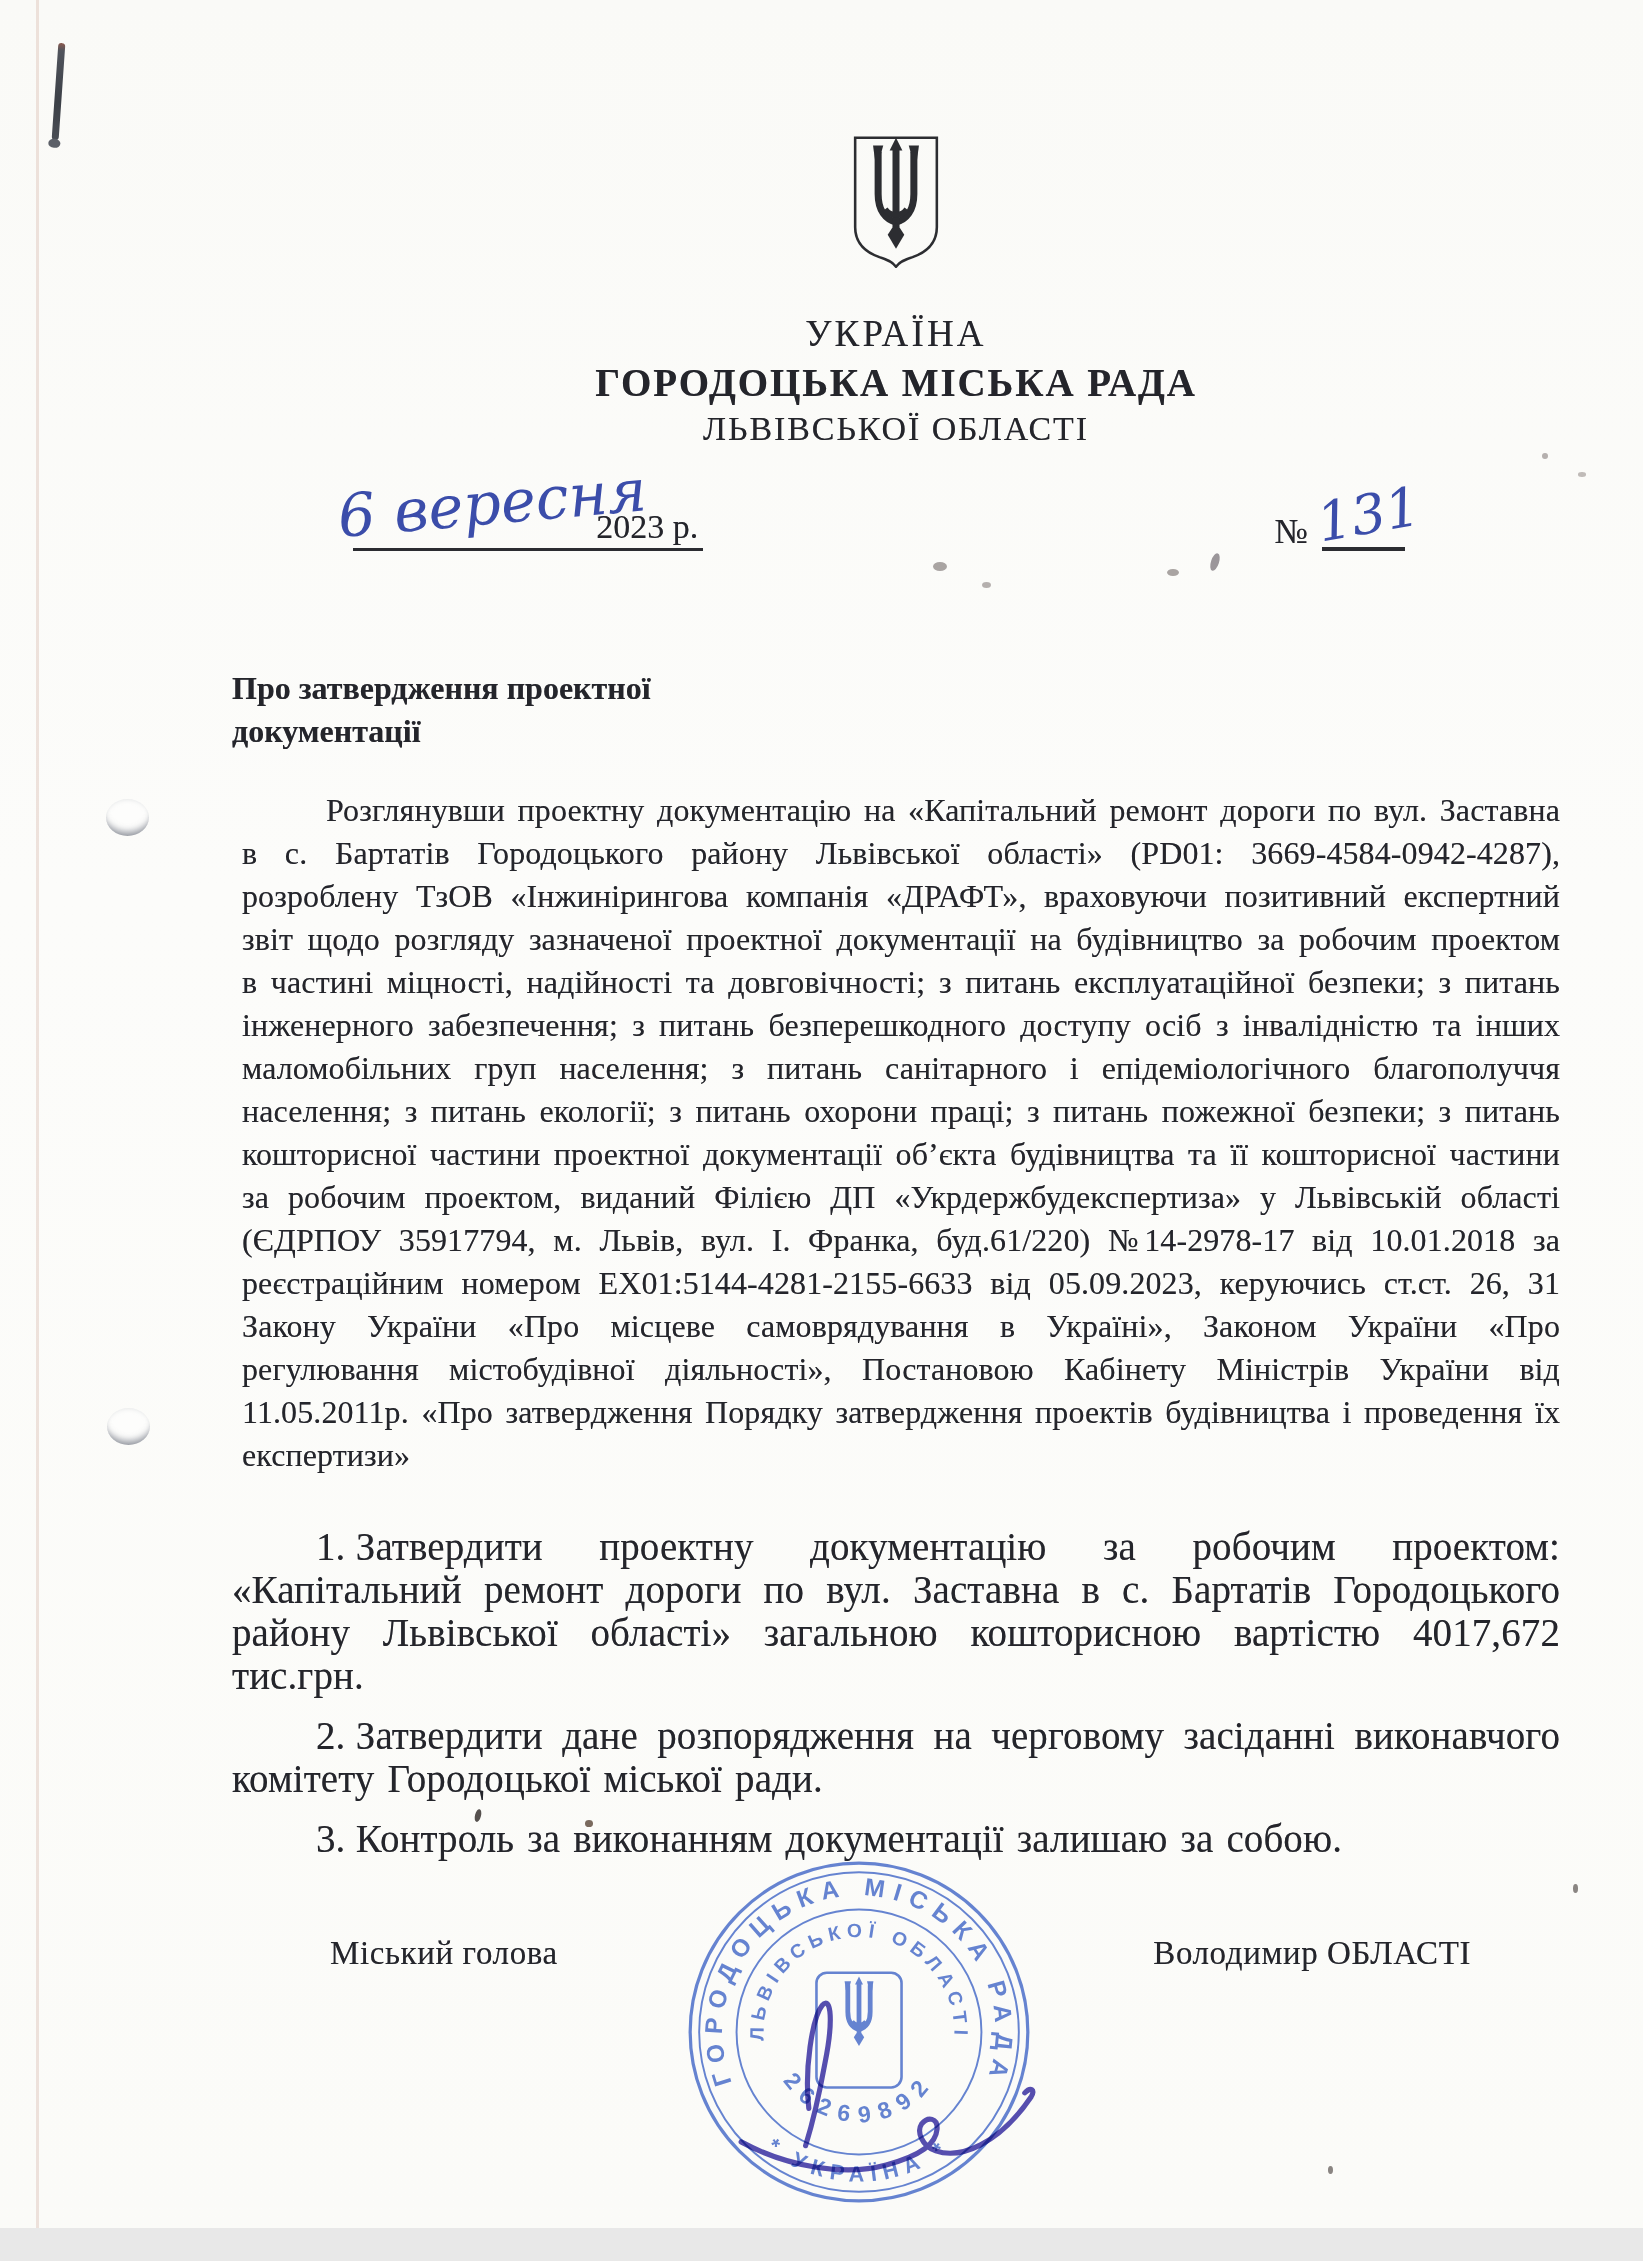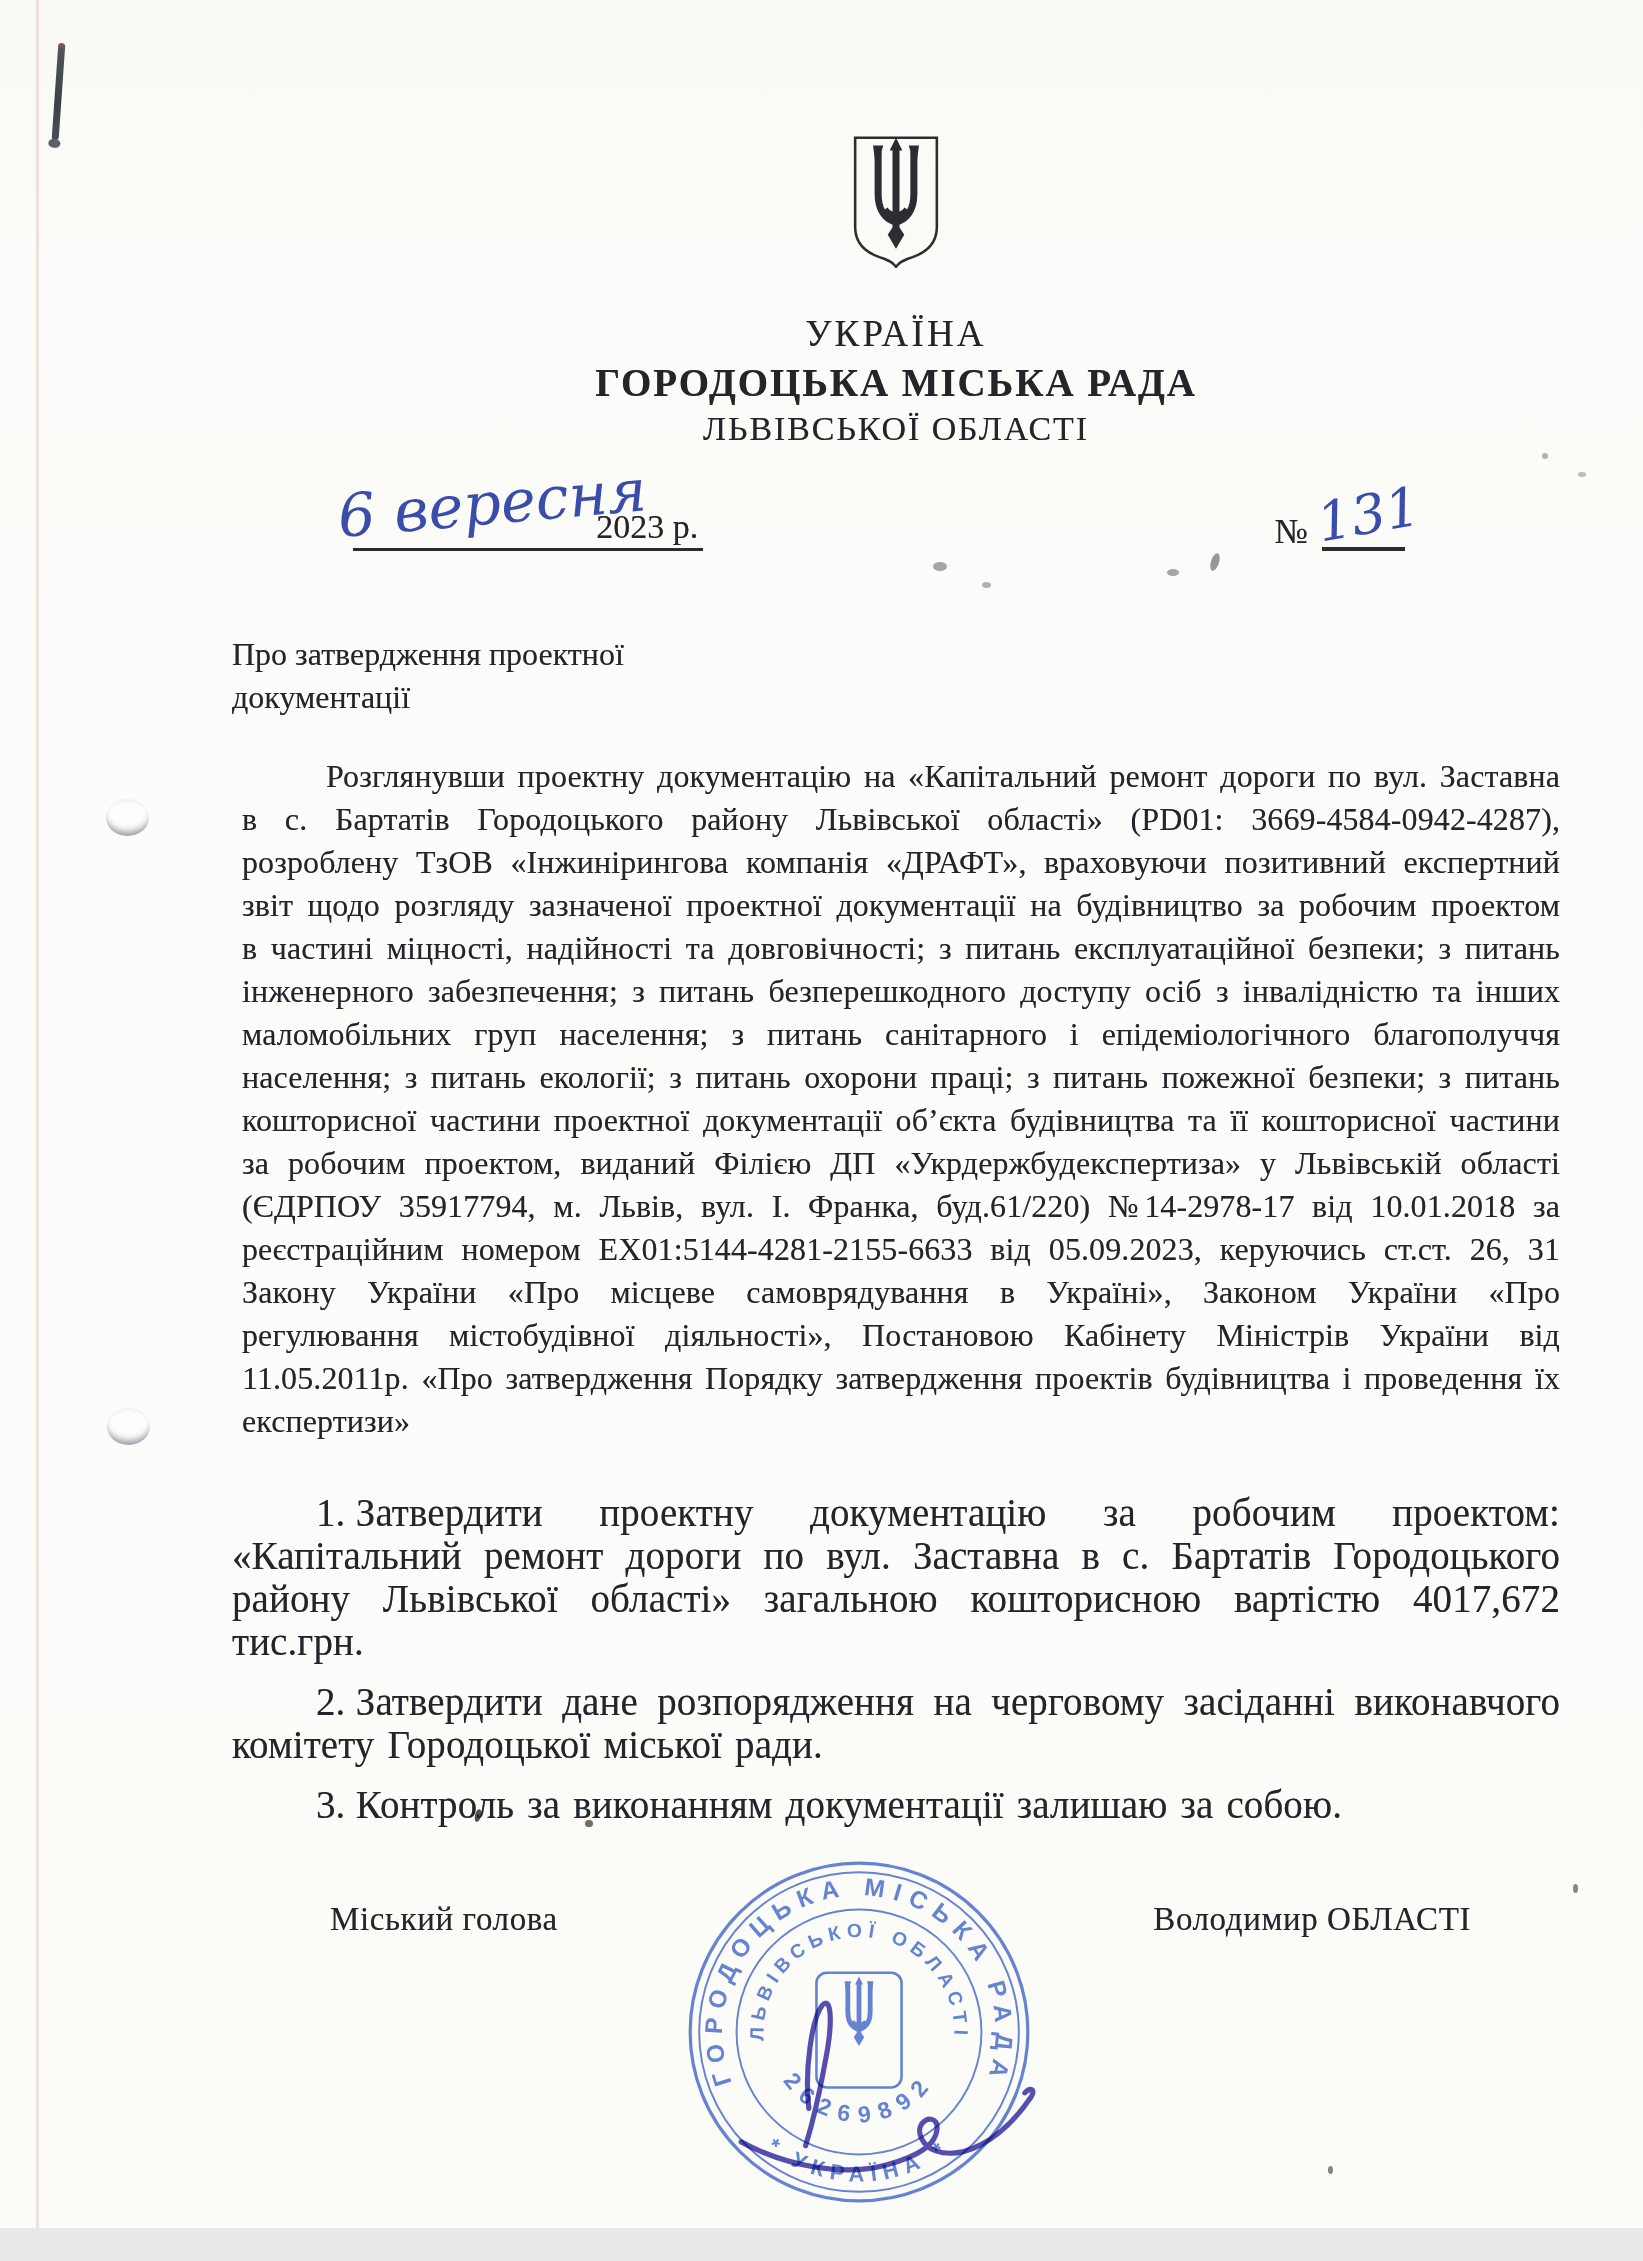--- a/index.html
+++ b/index.html
@@ -37,21 +37,21 @@
   .rule-date { width:233px; border-bottom:3.9px solid #2b2c31; height:39px; }
   .year { font-size:34px; border-bottom:3.9px solid #2b2c31; padding:0 5.2px 2.6px 10.3px; line-height:39px; }
   .hw { color:#3b4daa; font-style:italic; font-family:"DejaVu Serif", serif; white-space:nowrap; }
   .hw-date { position:absolute; left:-11.6px; bottom:0px; font-size:59px;
     transform:rotate(-5deg); transform-origin:left bottom; }
   .num-right { position:relative; display:flex; align-items:flex-end; margin-right:155px; }
   .num-label { font-size:35px; padding-right:14px; line-height:39px; }
   .rule-num { width:83px; border-bottom:4.5px solid #2b2c31; height:35px; }
   .hw-num { position:absolute; right:-15.5px; bottom:5.2px; font-size:54px; transform:rotate(-10deg); }
   
-  .subject { margin-top:82px; width:438px; font-weight:normal; font-size:32px; line-height:43px; }
+  .subject { margin-top:116px; width:438px; font-weight:bold; font-size:32px; line-height:43px; }
   .body-par { margin:36px 0 0 10px; font-size:32px; line-height:43px; text-align:justify;
     text-indent:84px; letter-spacing:0.1px; word-spacing:3.9px; }
   .item { margin:17px 0 0 0; font-size:39px; line-height:43px; text-align:justify;
     text-indent:84px; letter-spacing:0.1px; word-spacing:3.2px; }
   .item-first { margin-top:48px; }
   .item-num { margin-right:10.3px; }
   
   .sign-row { margin-top:75px; display:flex; justify-content:space-between;
     padding:0 89px 0 98px; font-weight:normal; font-size:33px; letter-spacing:0.6px; }
   

